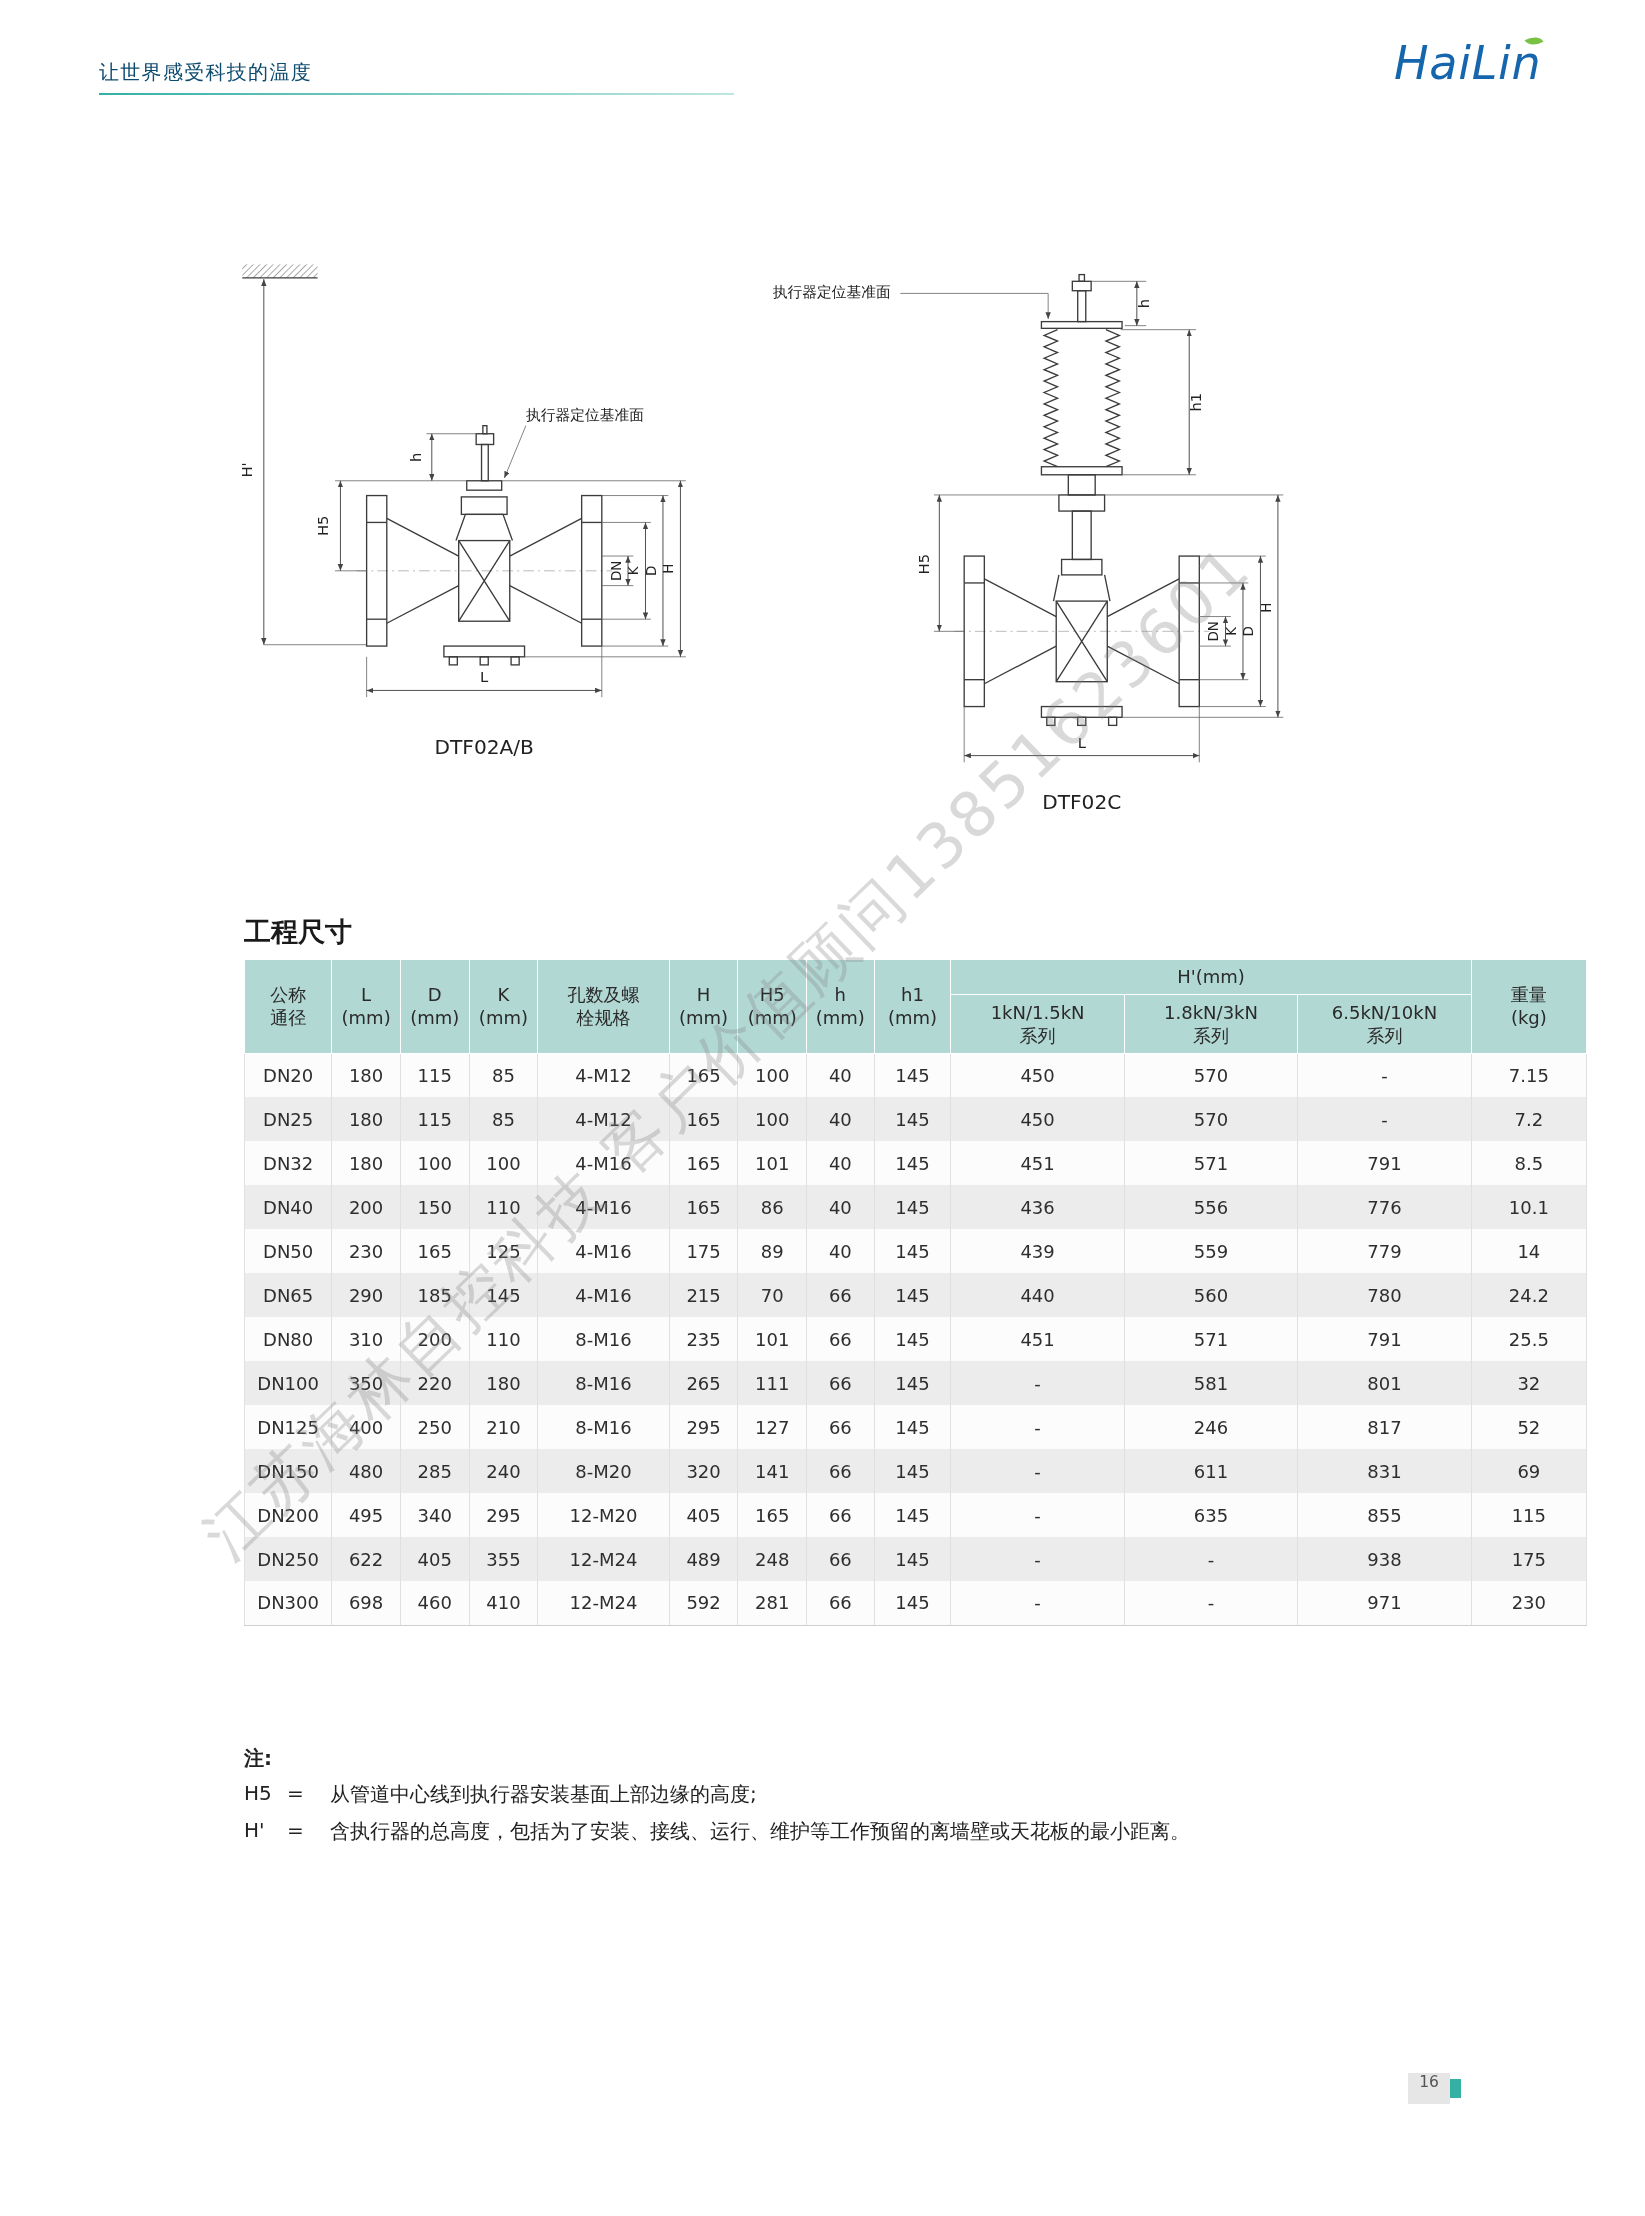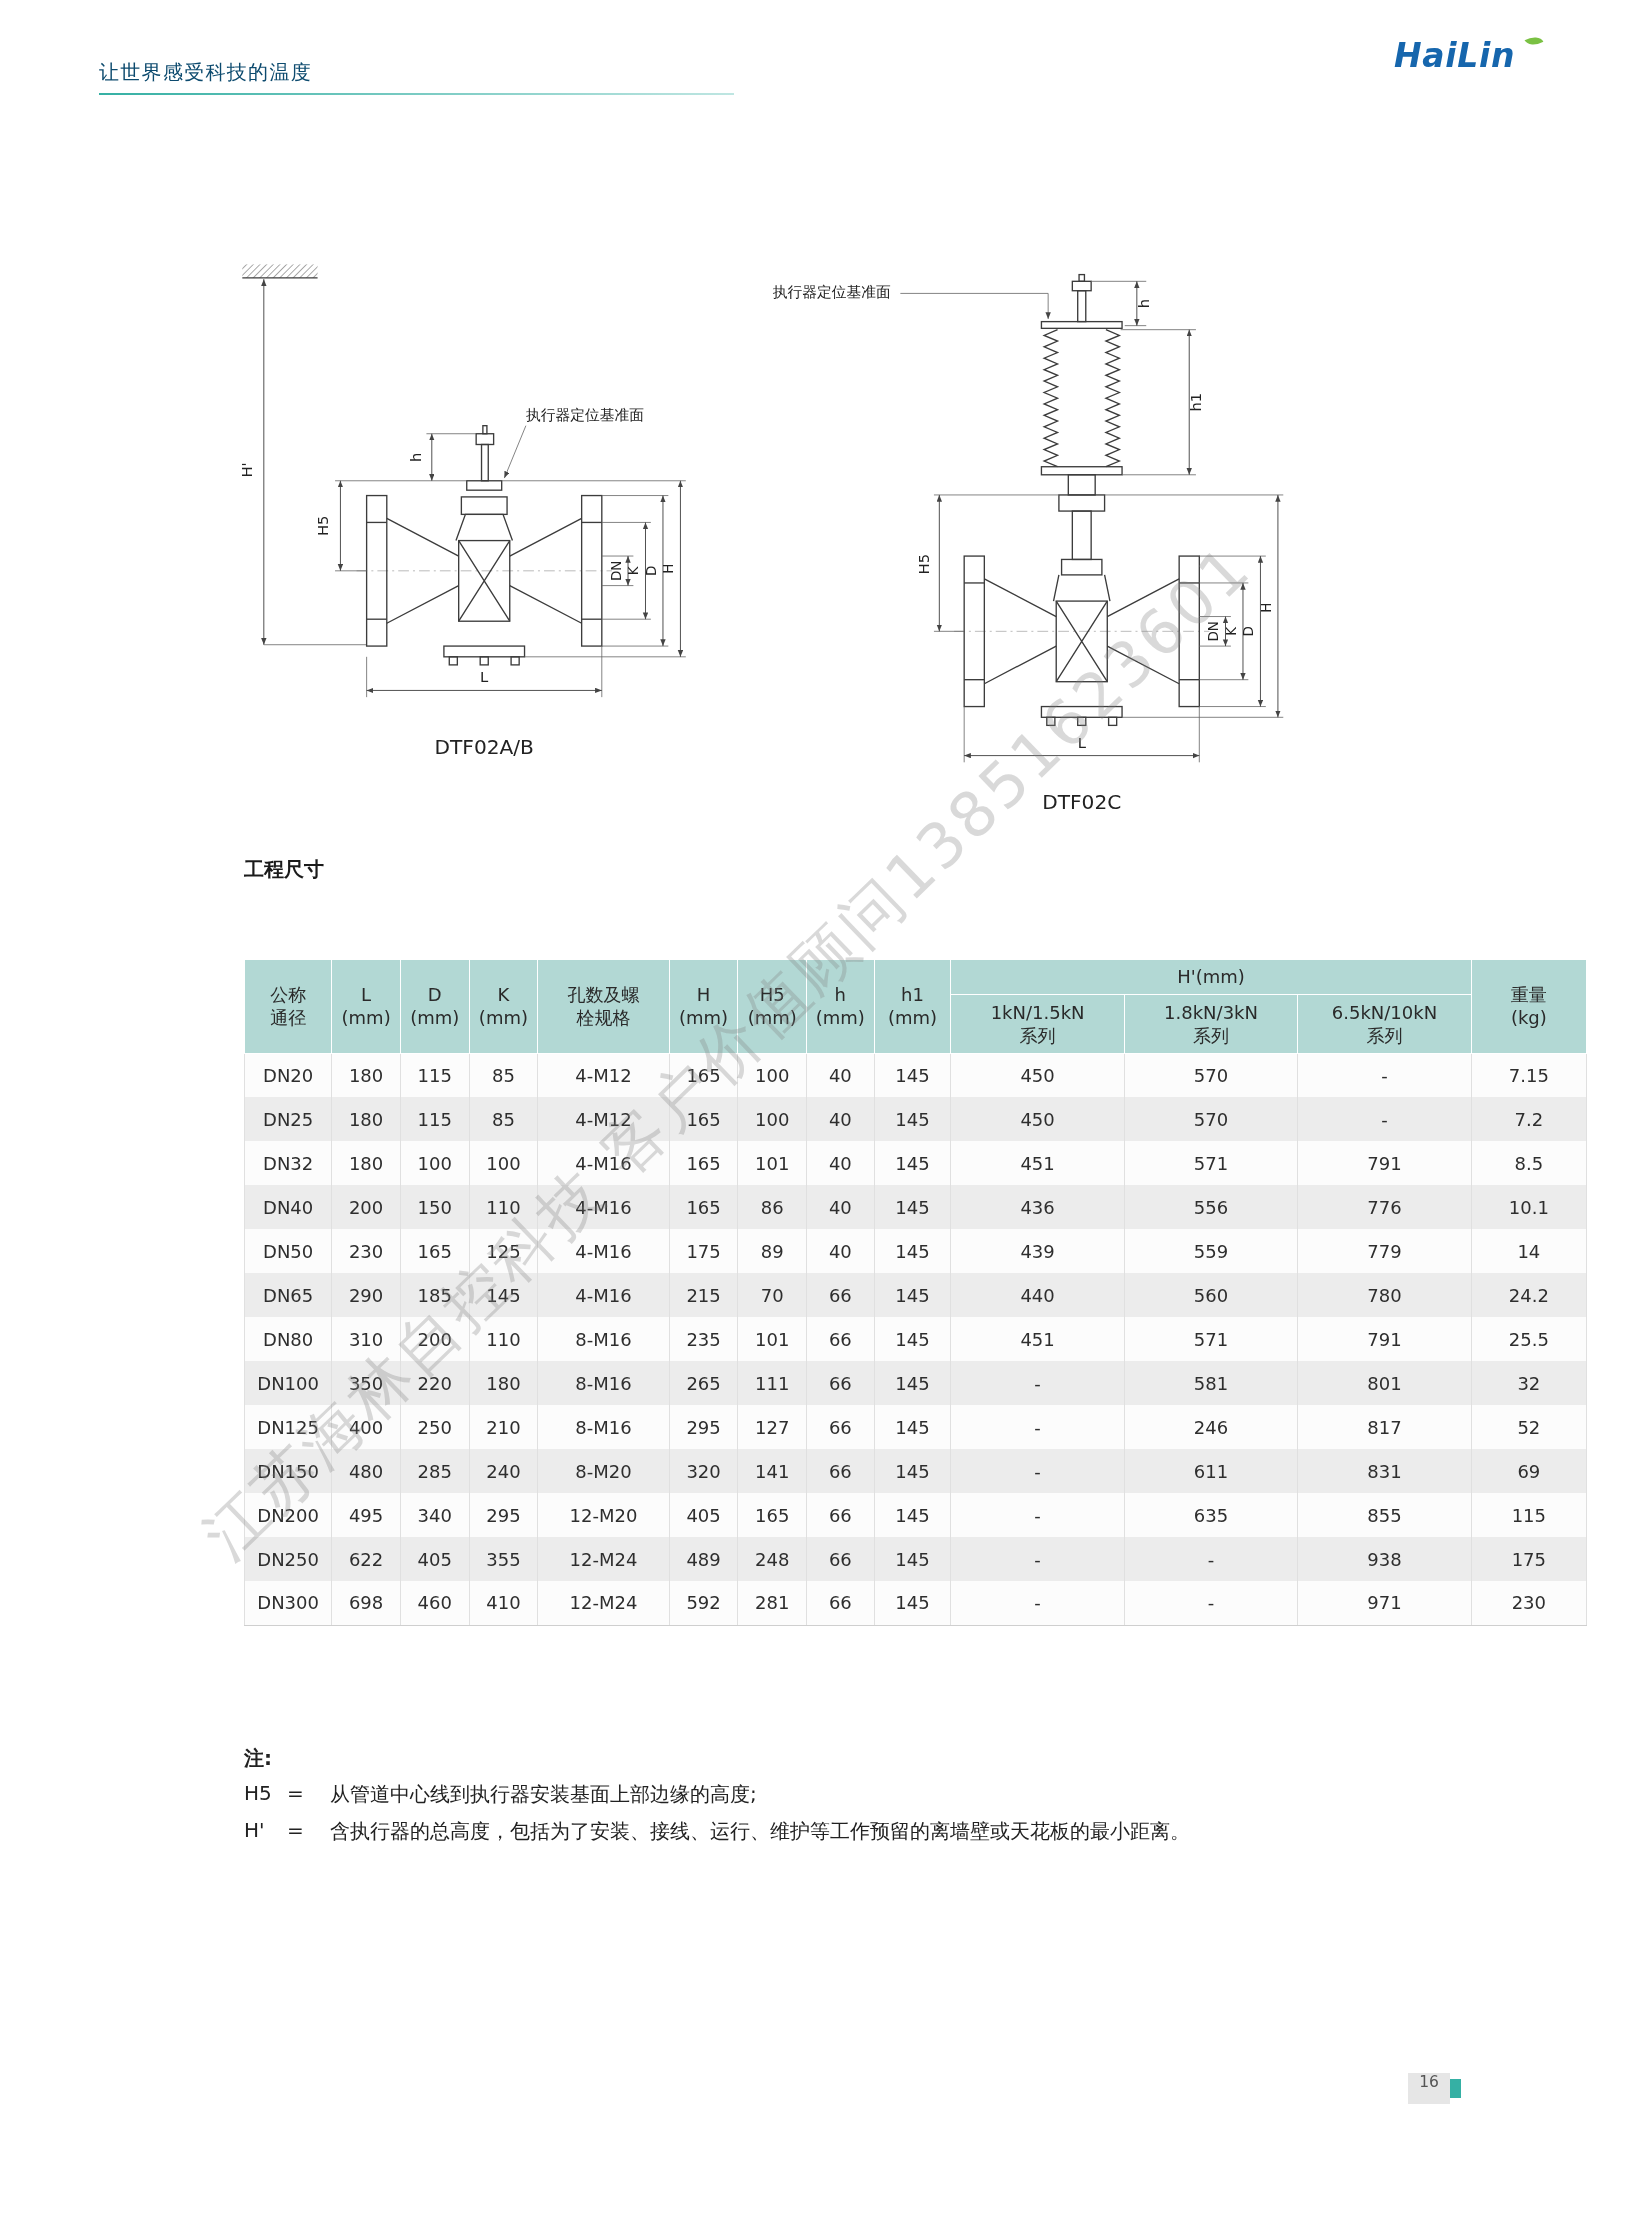--- a/index.html
+++ b/index.html
@@ -8,21 +8,21 @@
     width:1645px; height:2216px; position:relative; overflow:hidden;
     font-family:"DejaVu Sans","Liberation Sans",sans-serif; color:#333;
   }
   .page { position:absolute; inset:0; background:#fff; }
 
   
   .slogan { position:absolute; left:99px; top:59px; font-size:20px; color:#0c4a6e; letter-spacing:1.3px; }
   .hdr-line { position:absolute; left:99px; top:93px; width:635px; height:2px;
               background:linear-gradient(to right,#35b0a4,#bfe6e2); }
   .logo { position:absolute; left:1394px; top:36px; }
-  .logo-text { font-size:33px; font-weight:700; font-style:italic; color:#1666ad; letter-spacing:0.7px; }
+  .logo-text { font-size:46px; font-weight:400; font-style:italic; color:#1666ad; letter-spacing:0.7px; }
   .logo-leaf { position:absolute; left:132px; top:0px; width:16px; height:10px; background:#7ac143;
                border-radius:0 100% 0 100%; transform:rotate(-28deg); }
 
   
   .watermark { position:absolute; left:215px; top:1505px; transform:rotate(-44deg); transform-origin:0 50%;
                font-size:62px; letter-spacing:4px; white-space:nowrap; color:rgba(128,128,128,0.30);
                z-index:40; pointer-events:none; }
 
   
   .diagram { position:absolute; }
@@ -33,21 +33,21 @@
   .ext  { fill:none; stroke:#666; stroke-width:1.2; }
   .dim  { fill:none; stroke:#444; stroke-width:1.4; }
   .cline{ stroke:#999; stroke-width:1; stroke-dasharray:16 6 3 6; }
   .hatchline { stroke:#555; stroke-width:1.5; }
   .dimlabel { font-size:22px; text-anchor:middle; }
   .dimlabel-sm { font-size:20px; text-anchor:middle; }
   .datumlabel { font-size:22px; }
   .caption { font-size:30px; text-anchor:middle; fill:#222; }
 
   
-  .section-title { position:absolute; left:244px; top:856px; font-size:20px; font-weight:bold; color:#1a1a1a; }
+  .section-title { position:absolute; left:244px; top:914px; font-size:27px; font-weight:bold; color:#1a1a1a; }
   .dims-table { position:absolute; left:244px; top:959px; width:1343px; border-collapse:collapse; table-layout:fixed; }
   .dims-table th {
     background:#b2d8d4; border:1.3px solid #ffffff; font-weight:normal; color:#2a2a2a;
     font-size:18px; line-height:1.3; white-space:pre-line; vertical-align:middle; text-align:center; padding:5.4px 1.3px;
   }
   .dims-table td {
     height:44px; text-align:center; vertical-align:middle; font-size:18px; color:#2e2e2e;
     border-left:0.7px solid #e0e0e0; border-right:0.7px solid #e0e0e0; padding:0 2.7px;
   }
   .dims-table tbody tr:nth-child(odd)  td { background:#fcfcfc; }

